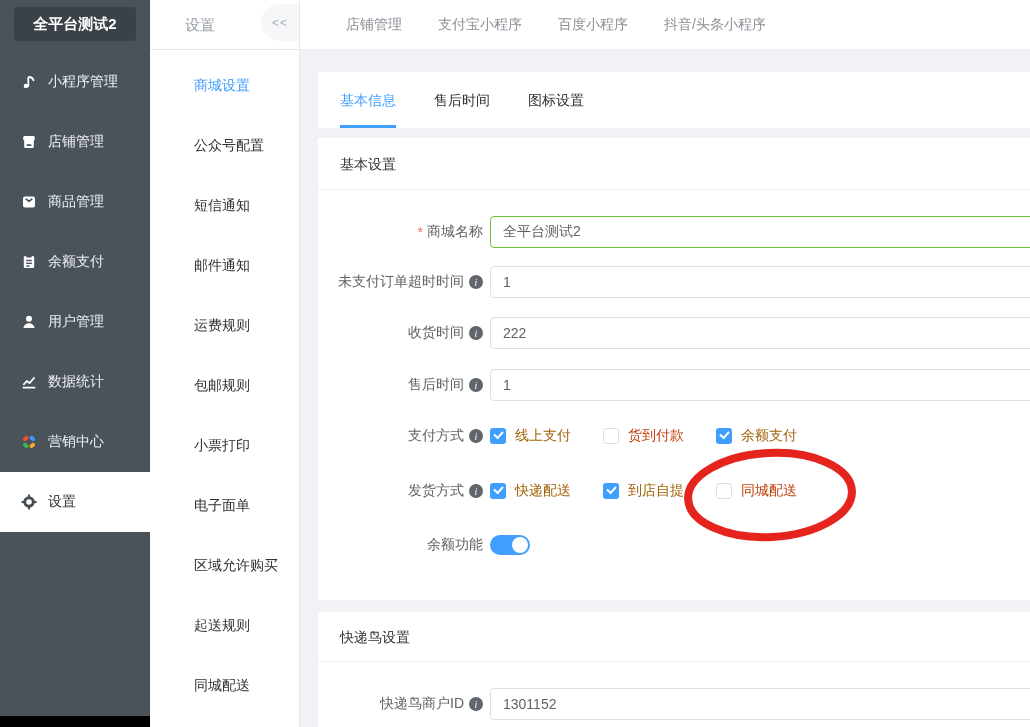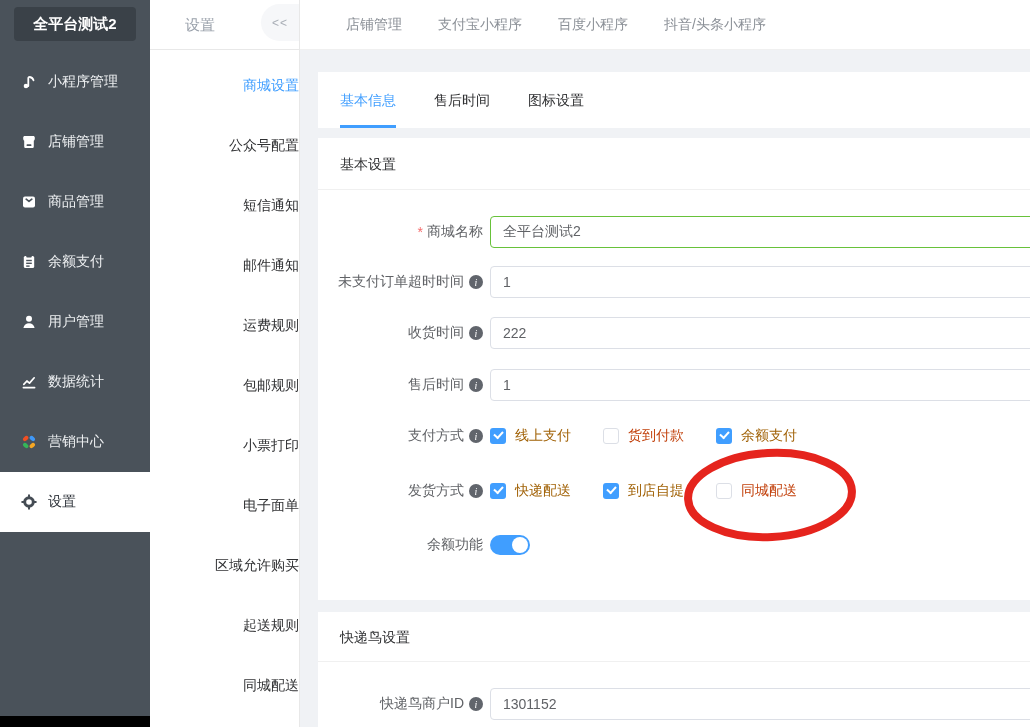--- a/index.html
+++ b/index.html
@@ -20,21 +20,21 @@
   .s-item.active{background:#fff;}
   .s-item.active .s-label{color:#2f343b;}
   .sidebar-bottom-strip{position:absolute;left:0;top:716px;width:150px;height:11px;background:#000;}
   
   .sub-sidebar{position:absolute;left:150px;top:0;width:149px;height:727px;background:#fff;border-right:1px solid #e8e8e8;}
   .sub-header{position:relative;height:49px;border-bottom:1px solid #e8e8e8;}
   .sub-title{line-height:49px;padding-left:35px;font-size:15px;color:#9aa1ab;}
   .collapse-pill{position:absolute;right:0;top:4px;width:38px;height:37px;background:#f6f7f9;
     border-radius:19px 0 0 19px;color:#a9aeb6;font-size:12px;letter-spacing:1px;
     display:flex;align-items:center;justify-content:center;cursor:pointer;}
-  .sub-menu{position:absolute;left:0;top:55px;width:100%;text-align:right;}
+  .sub-menu{position:absolute;left:8px;top:55px;width:100%;}
   .sub-item{height:60px;line-height:60px;padding-left:36px;font-size:14px;color:#303133;cursor:pointer;}
   .sub-item.active{color:#409eff;}
   
   .topbar{position:absolute;left:300px;top:0;width:730px;height:50px;background:#fff;border-bottom:1px solid #f0f0f0;
     display:flex;align-items:center;padding-left:46px;box-sizing:border-box;}
   .top-tab{margin-right:36px;color:#8b9097;font-size:14px;cursor:pointer;white-space:nowrap;}
   
   .card{position:absolute;background:#fff;}
   .card-tabs{left:318px;top:72px;width:760px;height:56px;display:flex;padding-left:22px;box-sizing:border-box;}
   .c-tab{position:relative;height:56px;line-height:56px;margin-right:38px;font-size:14px;color:#303133;cursor:pointer;}

